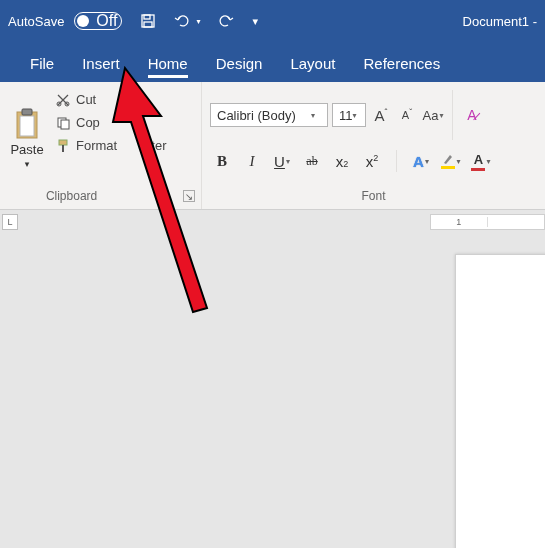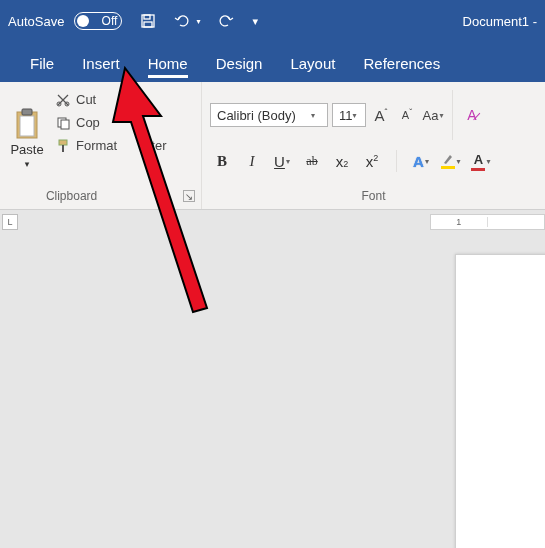--- a/index.html
+++ b/index.html
@@ -17,21 +17,21 @@
   gap: 8px;
 }
 .autosave-label { margin-right: 2px; font-size: 13px; }
 .autosave-toggle {
   width: 48px; height: 18px;
   border: 1px solid #fff;
   border-radius: 10px;
   display: flex; align-items: center;
   justify-content: flex-end;
   padding: 0 4px 0 2px;
-  font-size: 12px;
+  font-size: 16px;
   color: #fff;
   position: relative;
 }
 .autosave-knob {
   position: absolute; left: 2px; top: 2px;
   width: 12px; height: 12px;
   border-radius: 50%;
   background: #fff;
 }
 .qa-icons { display: flex; gap: 18px; align-items: center; color: #fff; margin-left: 10px; }

